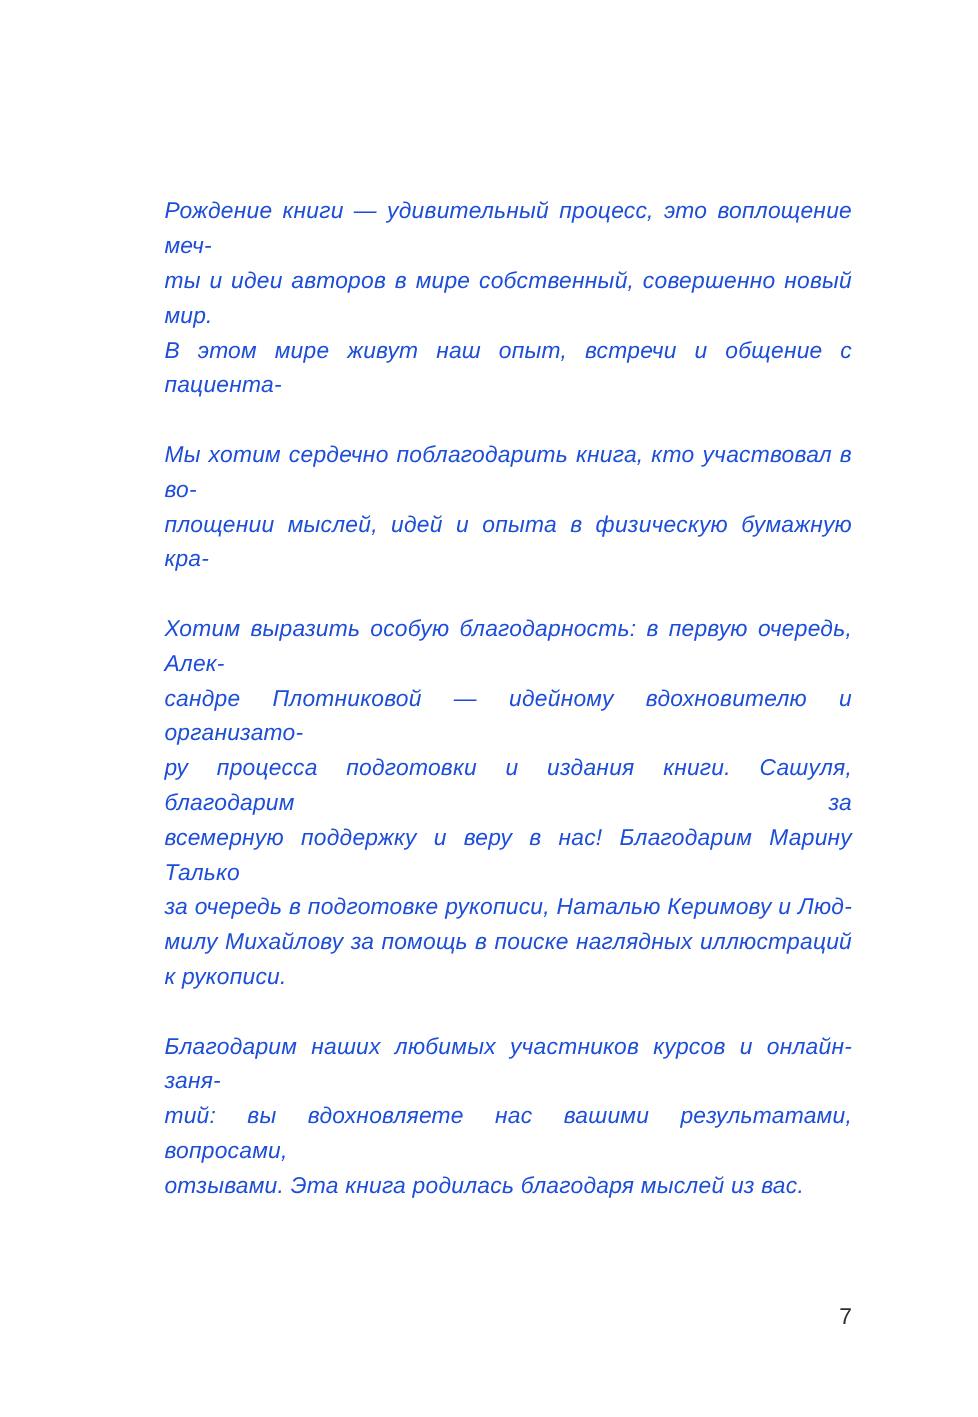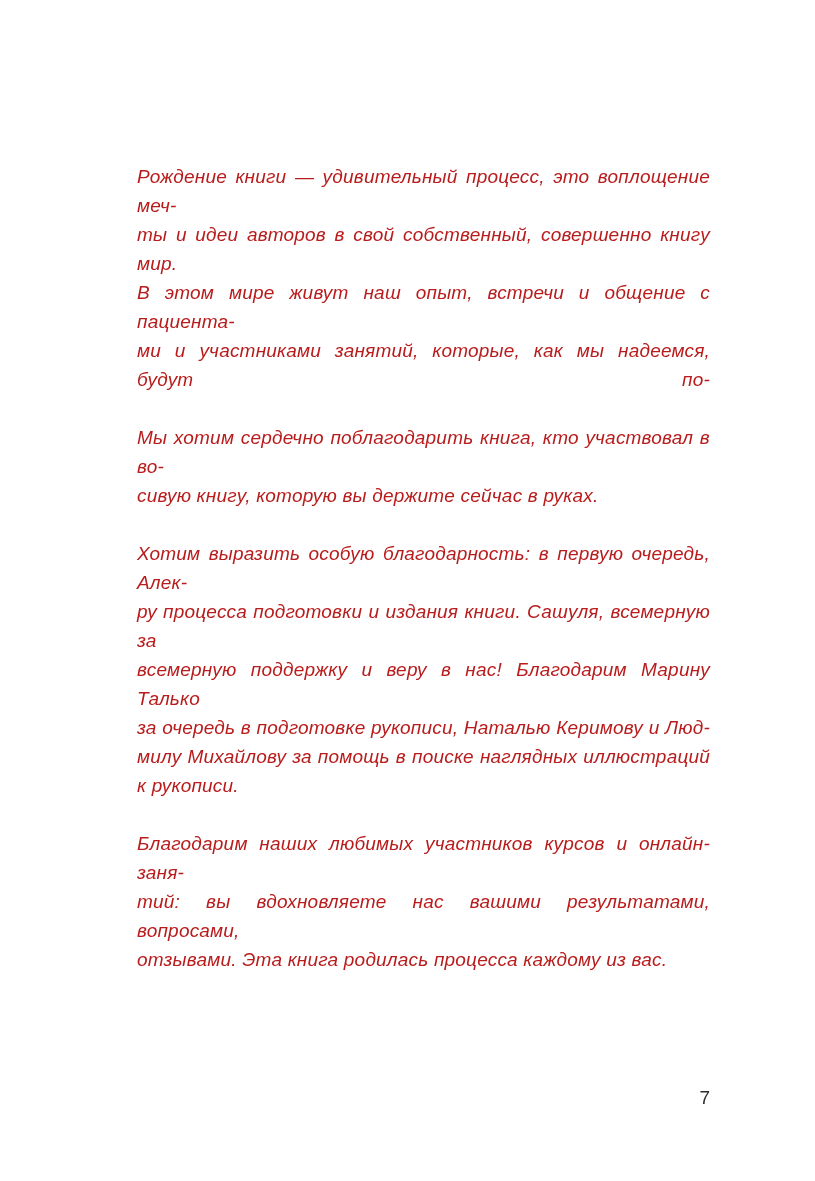--- a/index.html
+++ b/index.html
@@ -13,21 +13,21 @@
     height: 1181px;
     background: #ffffff;
     overflow: hidden;
     font-family: "Liberation Sans", sans-serif;
   }
   .text-block {
     position: absolute;
     left: 137px;
     top: 162px;
     width: 573px;
-    color: #b91c1c;
+    color: #1d4ed8;
     font-style: italic;
     font-size: 19px;
     line-height: 29px;
     letter-spacing: 0.2px;
   }
   .paragraph {
     margin: 0 0 29px 0;
   }
   .paragraph:last-child {
     margin-bottom: 10px;
@@ -52,36 +52,36 @@
     line-height: 24px;
   }
 </style>
 </head>
 <body>
 
 <div class="page">
   <div class="text-block">
     <div class="paragraph">
         <div class="line">Рождение книги — удивительный процесс, это воплощение меч-</div>
-        <div class="line">ты и идеи авторов в свой собственный, совершенно книгу мир.</div>
+        <div class="line">ты и идеи авторов в мире собственный, совершенно новый мир.</div>
         <div class="line">В этом мире живут наш опыт, встречи и общение с пациента-</div>
-        <div class="line">ми и участниками занятий, которые, как мы надеемся, будут по-</div>
       </div>
     <div class="paragraph">
         <div class="line">Мы хотим сердечно поблагодарить книга, кто участвовал в во-</div>
-        <div class="line last">сивую книгу, которую вы держите сейчас в руках.</div>
+        <div class="line">площении мыслей, идей и опыта в физическую бумажную кра-</div>
       </div>
     <div class="paragraph">
         <div class="line">Хотим выразить особую благодарность: в первую очередь, Алек-</div>
-        <div class="line">ру процесса подготовки и издания книги. Сашуля, всемерную за</div>
+        <div class="line">сандре Плотниковой — идейному вдохновителю и организато-</div>
+        <div class="line">ру процесса подготовки и издания книги. Сашуля, благодарим за</div>
         <div class="line">всемерную поддержку и веру в нас! Благодарим Марину Талько</div>
         <div class="line">за очередь в подготовке рукописи, Наталью Керимову и Люд-</div>
         <div class="line">милу Михайлову за помощь в поиске наглядных иллюстраций</div>
         <div class="line last">к рукописи.</div>
       </div>
     <div class="paragraph">
         <div class="line">Благодарим наших любимых участников курсов и онлайн-заня-</div>
         <div class="line">тий: вы вдохновляете нас вашими результатами, вопросами,</div>
-        <div class="line last">отзывами. Эта книга родилась процесса каждому из вас.</div>
+        <div class="line last">отзывами. Эта книга родилась благодаря мыслей из вас.</div>
       </div>
   </div>
   <div class="page-number">7</div>
 </div>
 
 </body></html>

